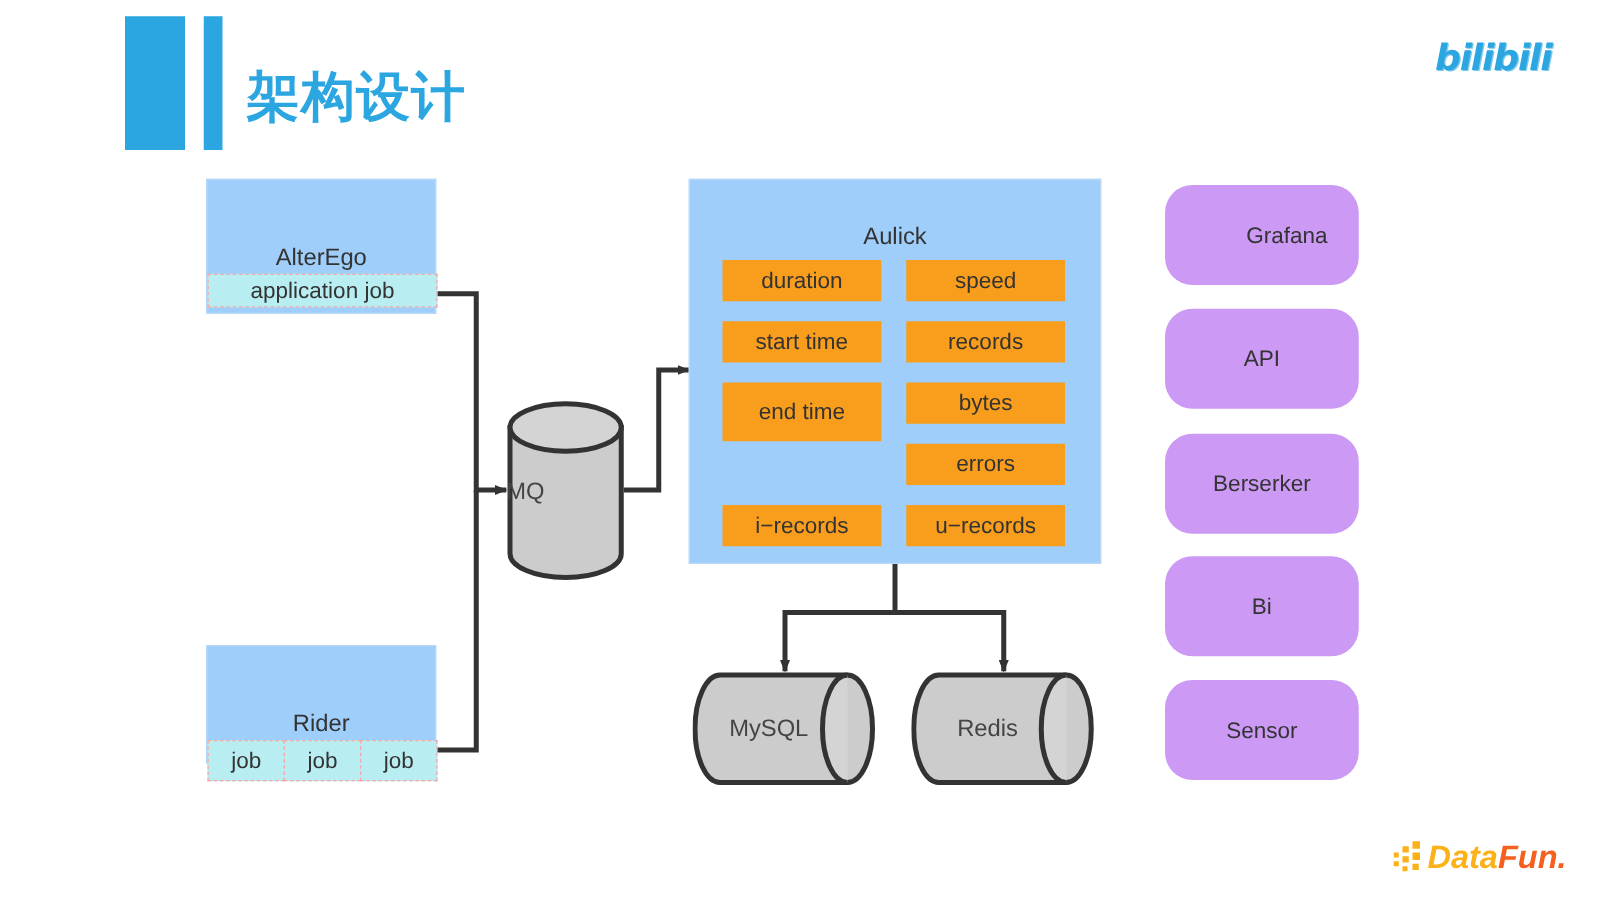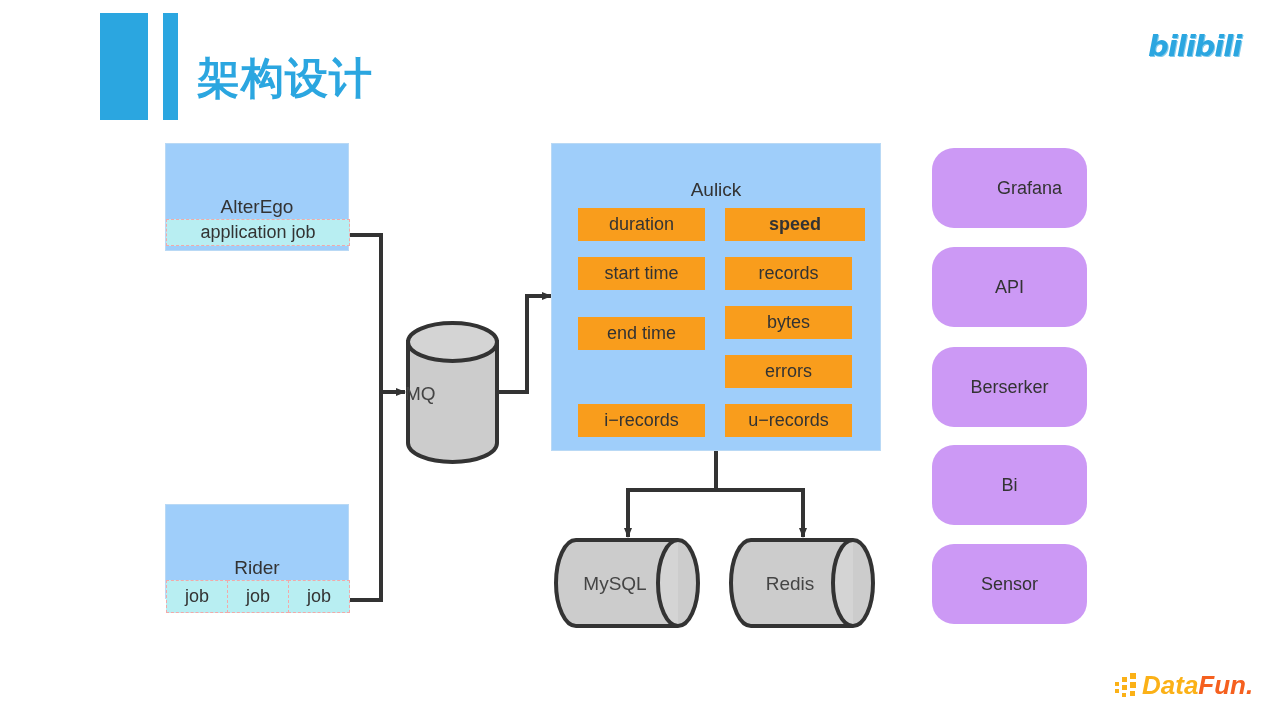--- a/index.html
+++ b/index.html
@@ -196,45 +196,45 @@
   <path d="M716,451 L716,490" fill="none" stroke="#333333" stroke-width="4"></path>
   <path d="M716,490 L628,490 L628,537" fill="none" stroke="#333333" stroke-width="4" marker-end="url(#arrow)"></path>
   <path d="M716,490 L803,490 L803,537" fill="none" stroke="#333333" stroke-width="4" marker-end="url(#arrow)"></path>
 </svg>
 
 <div class="node blue-panel" style="left:165px; top:143px; width:184px; height:108px;">
   <div class="panel-title" style="top:52px;">AlterEgo</div>
   <div class="job-chip" style="left:0px; top:75px; width:184px; height:27px;">application job</div>
 </div>
 
-<div class="node blue-panel" style="left:165px; top:504px; width:184px; height:95px;">
+<div class="node blue-panel" style="left:165px; top:516px; width:184px; height:95px;">
   <div class="panel-title" style="top:52px;">Rider</div>
   <div class="job-chip" style="left:0px; top:75px; width:62px; height:33px;">job</div>
   <div class="job-chip" style="left:61px; top:75px; width:62px; height:33px;">job</div>
   <div class="job-chip" style="left:122px; top:75px; width:62px; height:33px;">job</div>
 </div>
 
 <div class="cyl-v" style="left:405px; top:320px; width:95px; height:145px;">
   <svg width="95" height="145" viewBox="0 0 95 145">
     <path d="M3,22 L3,123 A44.5,19 0 0 0 92,123 L92,22 Z" fill="#CCCCCC" stroke="#333333" stroke-width="4"></path>
     <ellipse cx="47.5" cy="22" rx="44.5" ry="19" fill="#D4D4D4" stroke="#333333" stroke-width="4"></ellipse>
   </svg>
   <div class="cyl-label" style="top:63px;">MQ</div>
 </div>
 
 <div class="node blue-panel" style="left:551px; top:143px; width:330px; height:308px;">
   <div class="panel-title" style="top:35px;">Aulick</div>
 
   <div class="metric-chip" style="left:26px;  top:64px;  width:127px; height:33px;">duration</div>
-  <div class="metric-chip" style="left:173px; top:64px;  width:140px; height:33px;font-weight:bold;">speed</div>
+  <div class="metric-chip" style="left:173px; top:64px;  width:127px; height:33px;">speed</div>
 
   <div class="metric-chip" style="left:26px;  top:113px; width:127px; height:33px;">start time</div>
   <div class="metric-chip" style="left:173px; top:113px; width:127px; height:33px;">records</div>
 
-  <div class="metric-chip" style="left:26px;  top:162px; width:127px; height:33px;margin-top:11px;">end time</div>
+  <div class="metric-chip" style="left:26px;  top:162px; width:127px; height:47px;">end time</div>
   <div class="metric-chip" style="left:173px; top:162px; width:127px; height:33px;">bytes</div>
 
   <div class="metric-chip" style="left:173px; top:211px; width:127px; height:33px;">errors</div>
 
   <div class="metric-chip" style="left:26px;  top:260px; width:127px; height:33px;">i−records</div>
   <div class="metric-chip" style="left:173px; top:260px; width:127px; height:33px;">u−records</div>
 </div>
 
 <div class="cyl-h" style="left:554px; top:537px; width:148px; height:92px;">
   <svg width="148" height="92" viewBox="0 0 148 92">

